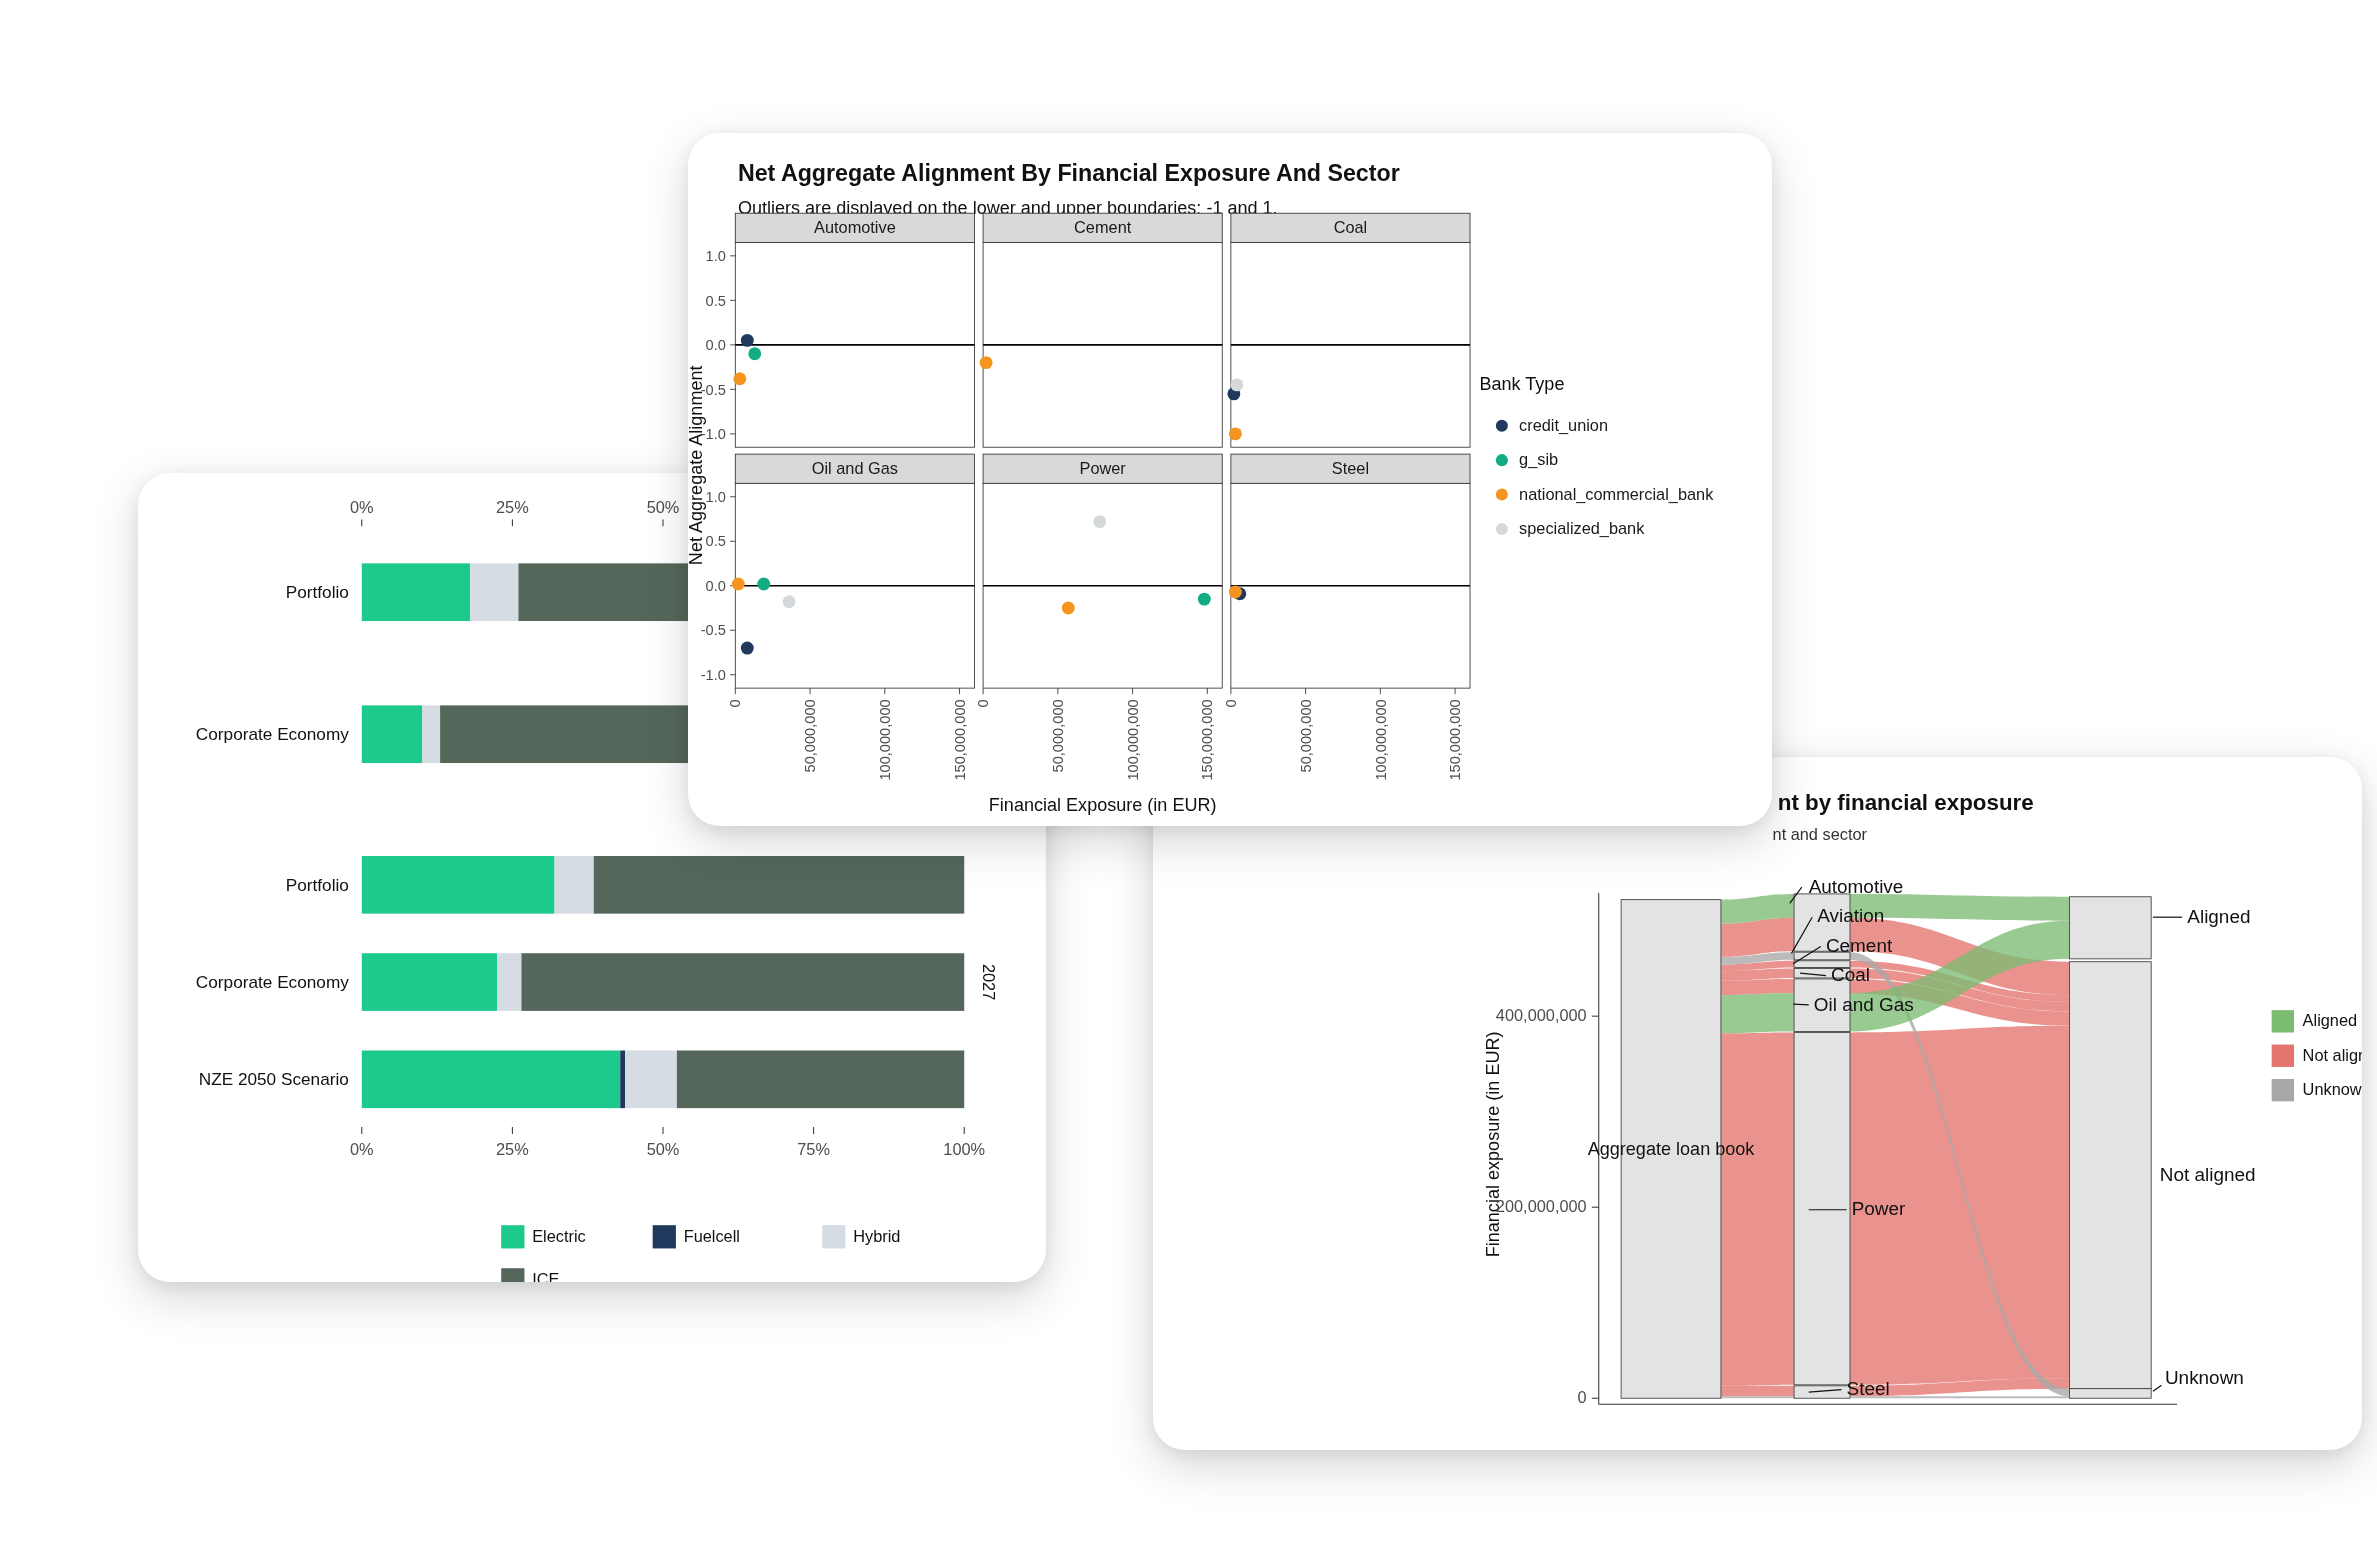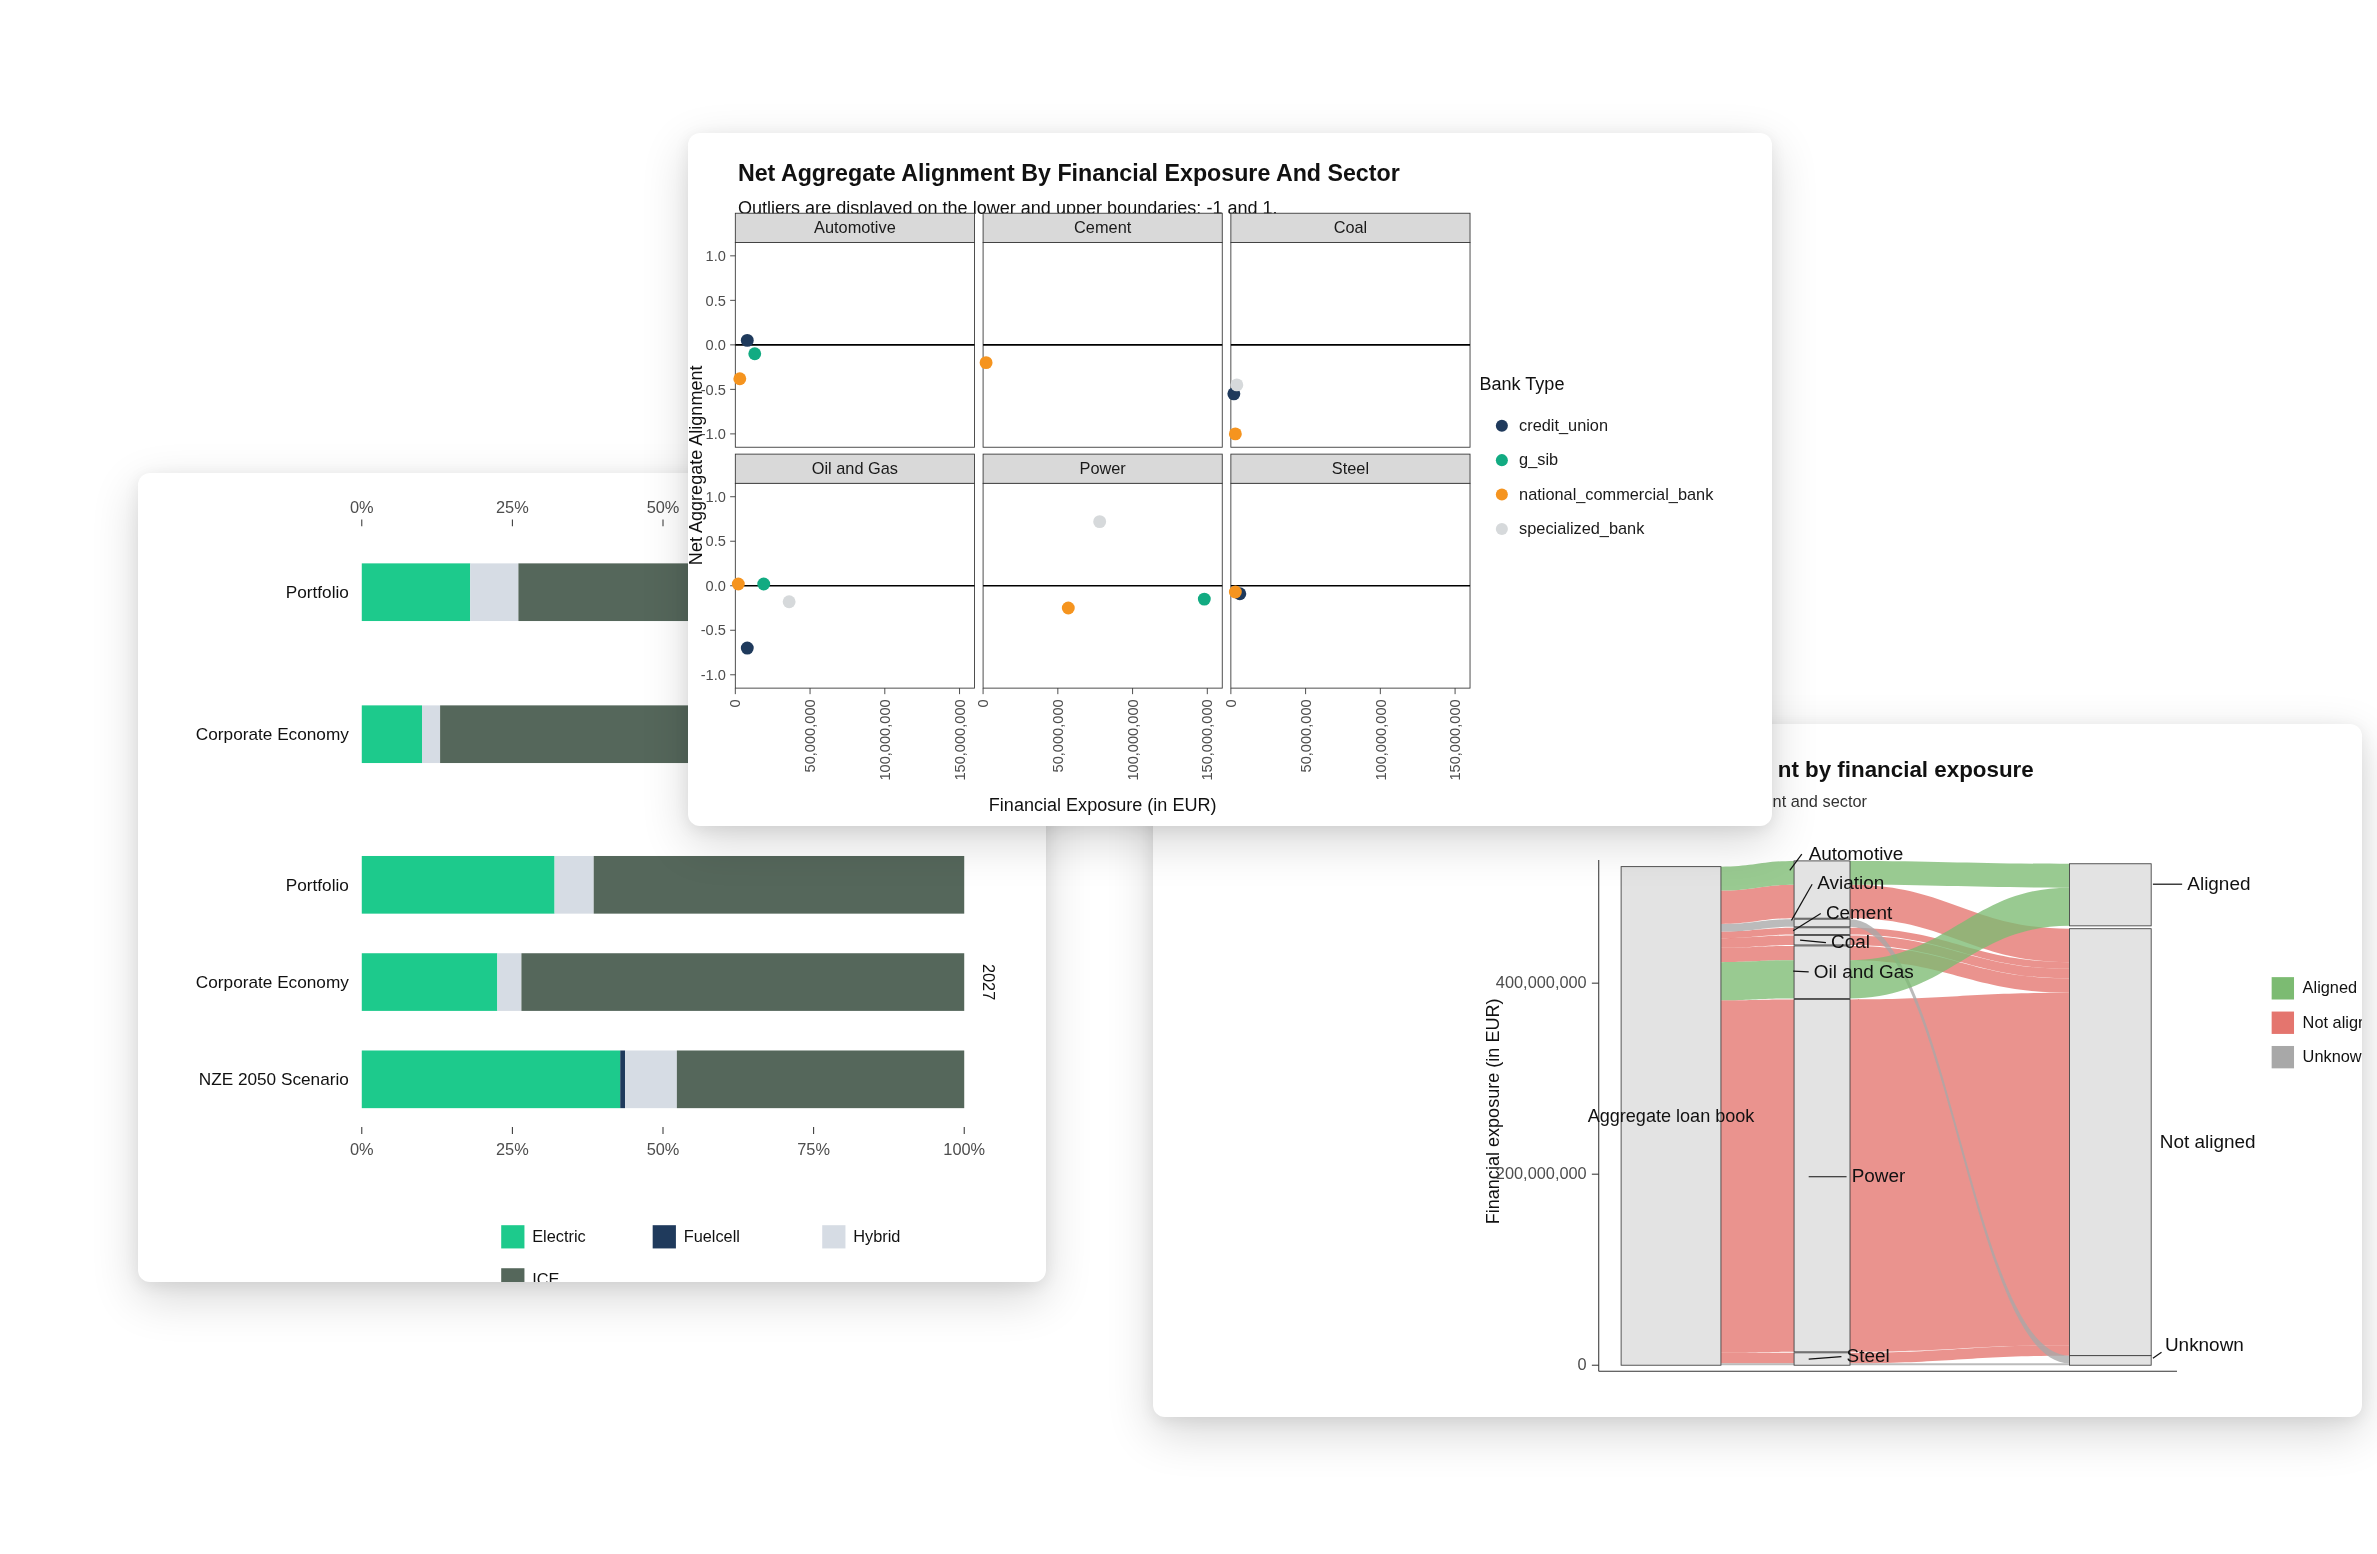--- a/index.html
+++ b/index.html
@@ -1,23 +1,23 @@
 <!DOCTYPE html>
 <html style="font-size:13.8px"><head>
 <meta charset="utf-8">
 <style>
   * { margin:0; padding:0; box-sizing:border-box; }
   html,body { background:#ffffff; }
   body { font-family:"Liberation Sans","DejaVu Sans",sans-serif; }
   .stage { position:relative; width:2377px; height:1554px; background:#ffffff; overflow:hidden; }
-  .card { position:absolute; background:#ffffff; border-radius:12px;
+  .card { position:absolute; background:#ffffff; border-radius:32px;
           box-shadow:0 15.5px 47px rgba(0,0,0,.16), 0 3.4px 15.5px rgba(0,0,0,.07); }
   #scatter-card { left:688px; top:133px;  width:1084px; height:693px; z-index:3; }
   #bars-card    { left:138px; top:473px;  width:908px; height:809px; z-index:1; }
-  #sankey-card  { left:1153px; top:724px; width:1209px; height:693px; z-index:2; }
+  #sankey-card  { left:1153px; top:757px; width:1209px; height:693px; z-index:2; }
   .card svg { position:absolute; left:0; top:0; }
   svg text { font-family:"Liberation Sans","DejaVu Sans",sans-serif; }
 </style>
 </head>
 <body>
 
 <div class="stage">
 
   <div class="card" id="bars-card">
     <svg id="bars-svg" width="908" height="809" viewBox="0 0 1055 940">

